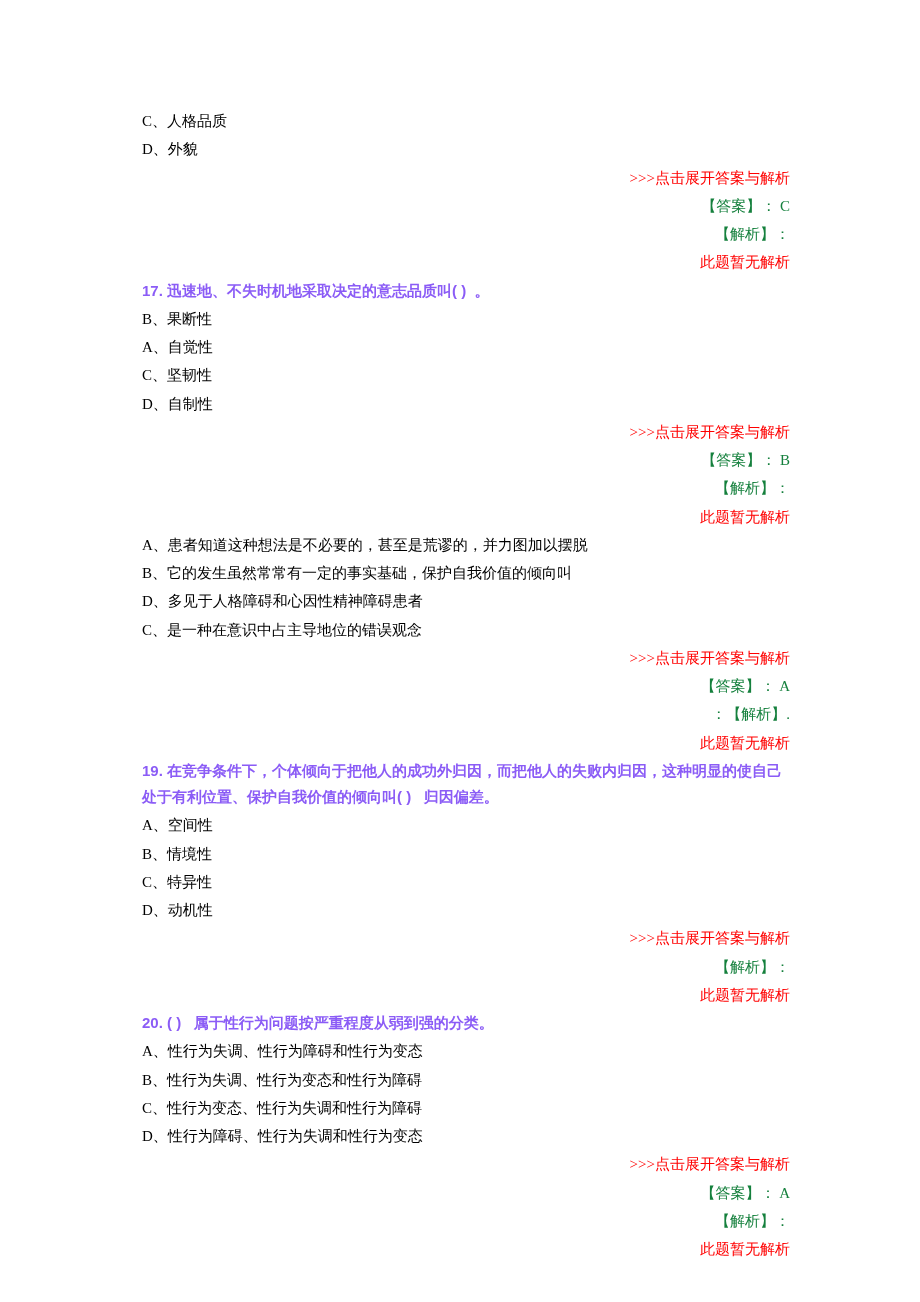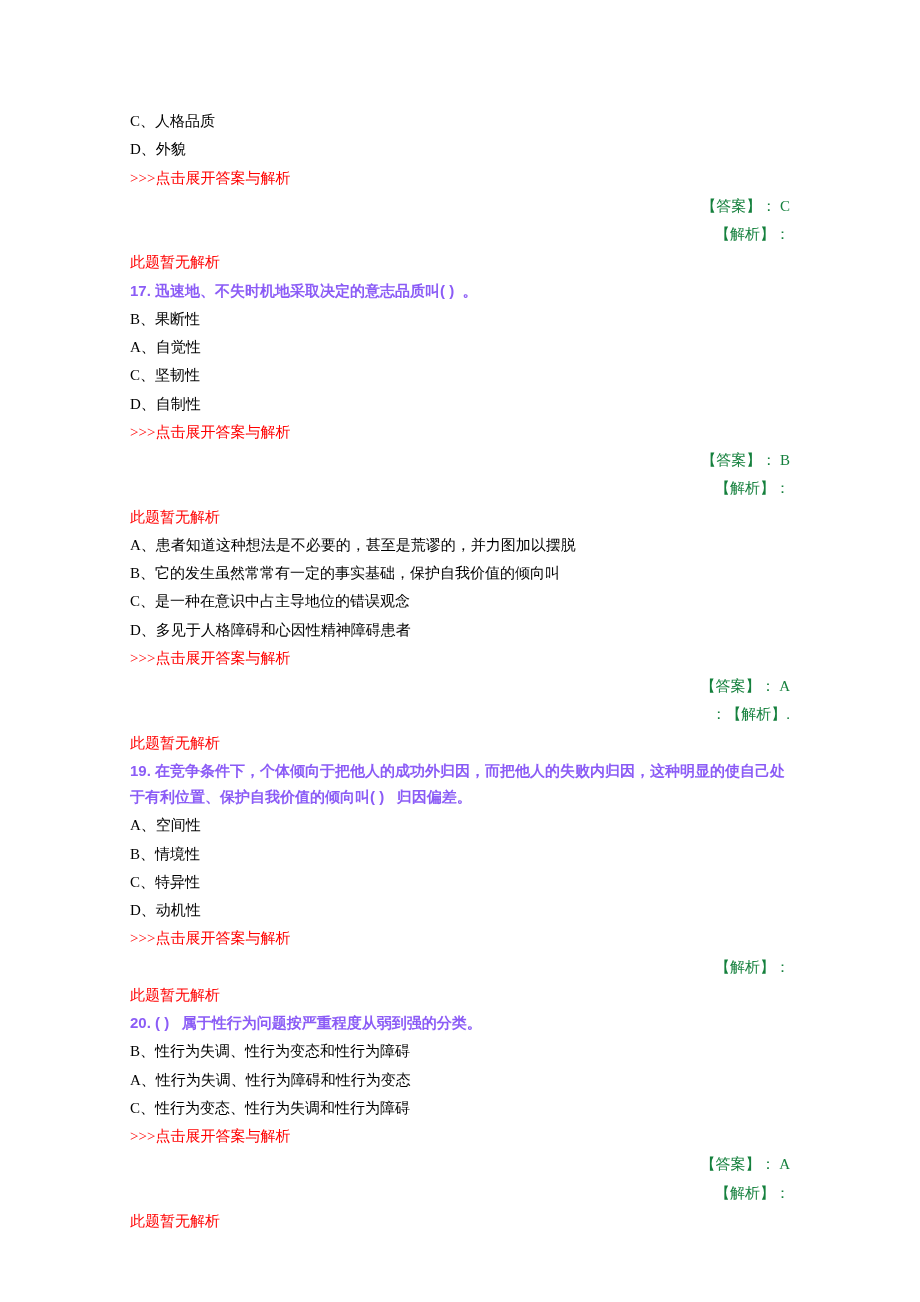--- a/index.html
+++ b/index.html
@@ -11,25 +11,26 @@
     color: #000000;
     line-height: 1.75;
   }
   .page {
     width: 920px;
     min-height: 1302px;
     box-sizing: border-box;
     padding: 108px 130px 60px 130px;
   }
   .line {
-    margin: 0 0 2px 0;
+    margin: 0 0 2px 12px;
     white-space: pre-wrap;
   }
   .red {
     color: #ff0000;
+    text-align: right;
   }
   .green {
     color: #15803d;
     text-align: right;
   }
   .black {
     color: #8b5cf6;
   }
   .bold {
     font-weight: bold;
@@ -55,38 +56,39 @@
   <p class="line">A、自觉性</p>
   <p class="line">C、坚韧性</p>
   <p class="line">D、自制性</p>
   <p class="line red">&gt;&gt;&gt;点击展开答案与解析</p>
   <p class="line green">【答案】： B</p>
   <p class="line green">【解析】：</p>
   <p class="line red">此题暂无解析</p>
 
   <p class="line">A、患者知道这种想法是不必要的，甚至是荒谬的，并力图加以摆脱</p>
   <p class="line">B、它的发生虽然常常有一定的事实基础，保护自我价值的倾向叫</p>
+  <p class="line">D、多见于人格障碍和心因性精神障碍患者</p>
   <p class="line">C、是一种在意识中占主导地位的错误观念</p>
-  <p class="line">D、多见于人格障碍和心因性精神障碍患者</p>
   <p class="line red">&gt;&gt;&gt;点击展开答案与解析</p>
   <p class="line green">【答案】： A</p>
   <p class="line green"> ：【解析】.</p>
   <p class="line red">此题暂无解析</p>
 
   <p class="line black sans bold">19. 在竞争条件下，个体倾向于把他人的成功外归因，而把他人的失败内归因，这种明显的使自己处于有利位置、保护自我价值的倾向叫( )   归因偏差。</p>
   <p class="line">A、空间性</p>
   <p class="line">B、情境性</p>
   <p class="line">C、特异性</p>
   <p class="line">D、动机性</p>
   <p class="line red">&gt;&gt;&gt;点击展开答案与解析</p>
   <p class="line green">【解析】：</p>
   <p class="line red">此题暂无解析</p>
 
   <p class="line black sans bold">20. ( )   属于性行为问题按严重程度从弱到强的分类。</p>
+  <p class="line">A、性行为失调、性行为障碍和性行为变态</p>
   <p class="line">B、性行为失调、性行为变态和性行为障碍</p>
-  <p class="line">A、性行为失调、性行为障碍和性行为变态</p>
   <p class="line">C、性行为变态、性行为失调和性行为障碍</p>
+  <p class="line">D、性行为障碍、性行为失调和性行为变态</p>
   <p class="line red">&gt;&gt;&gt;点击展开答案与解析</p>
   <p class="line green">【答案】： A</p>
   <p class="line green">【解析】：</p>
   <p class="line red">此题暂无解析</p>
 
 </div>
 
 </body></html>

